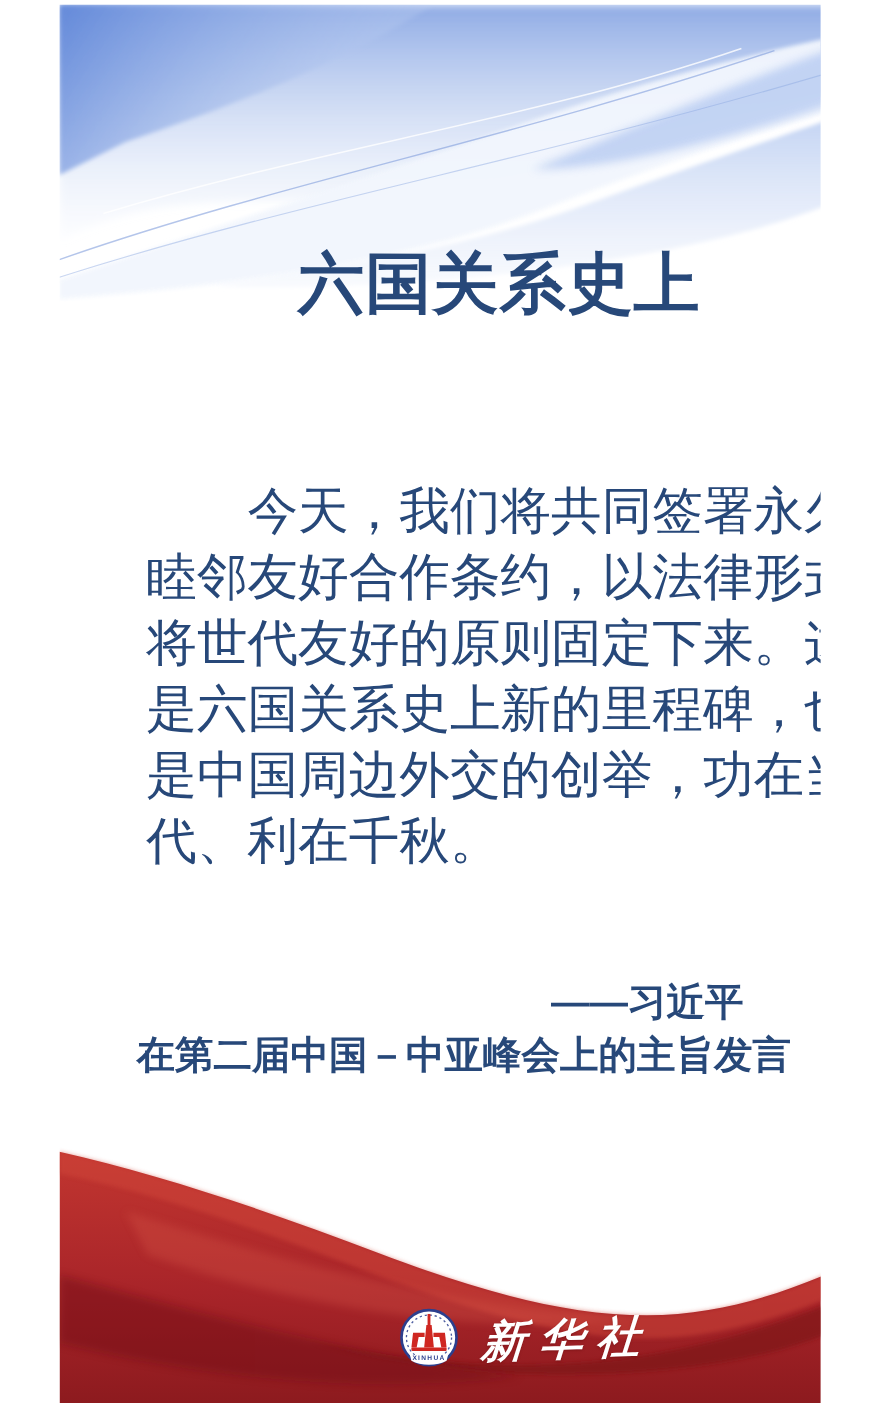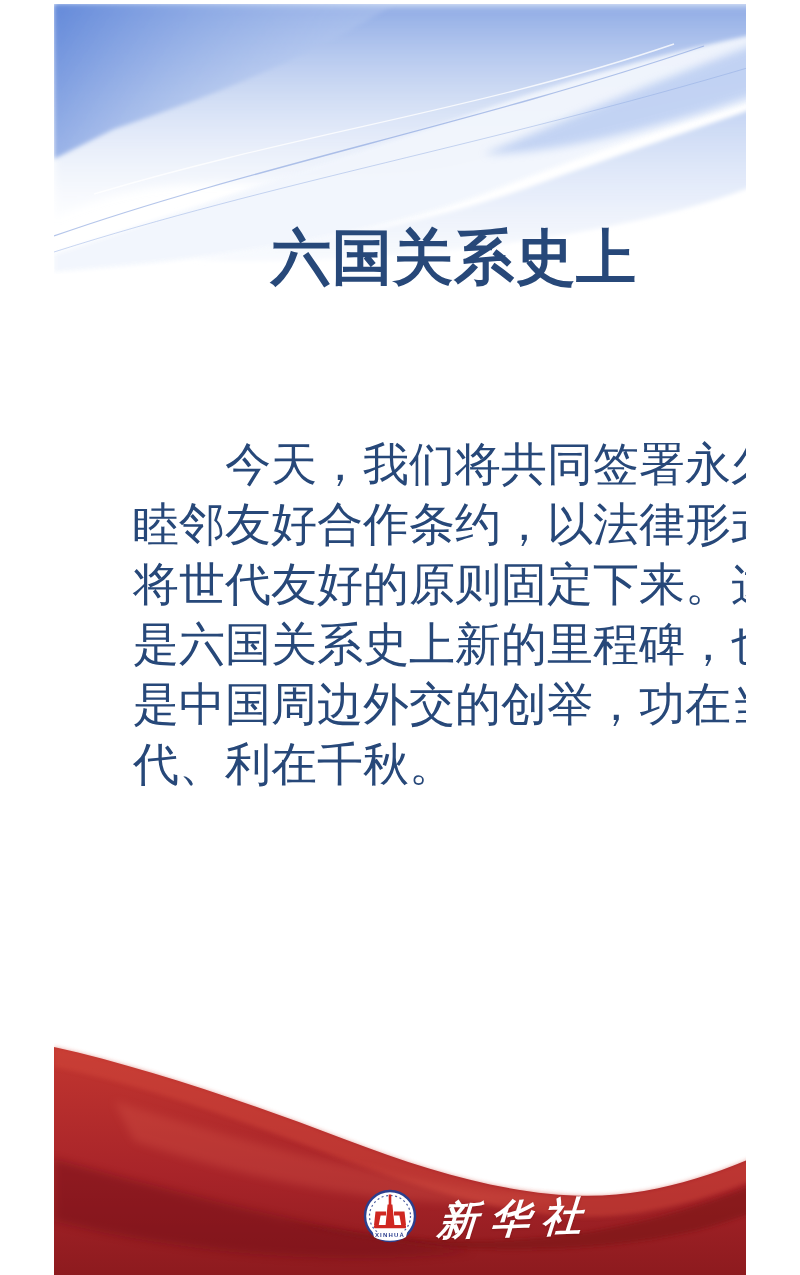--- a/index.html
+++ b/index.html
@@ -91,20 +91,22 @@
     <path d="M40,190 C240,130 430,105 620,40" fill="none" stroke="#ffffff" stroke-width="1.4" opacity="0.8"></path>
   </svg>
 
   <div class="title">
     <div>六国关系史上</div>
   </div>
 
   <div class="body-text">今天，我们将共同签署永久睦邻友好合作条约，以法律形式将世代友好的原则固定下来。这是六国关系史上新的里程碑，也是中国周边外交的创举，功在当代、利在千秋。</div>
 
   <div class="attribution">
+    <div class="attr-line">——习近平</div>
+    <div class="attr-line">在第二届中国－中亚峰会上的主旨发言</div>
   </div>
 
   <svg class="wave-bottom" viewBox="0 0 800 240" xmlns="http://www.w3.org/2000/svg">
     <defs>
       <linearGradient id="gRedMain" x1="0" y1="0" x2="0" y2="1">
         <stop offset="0" stop-color="#c23630"></stop>
         <stop offset="0.55" stop-color="#a82429"></stop>
         <stop offset="1" stop-color="#8c1a1e"></stop>
       </linearGradient>
       <filter id="rsoft2">

